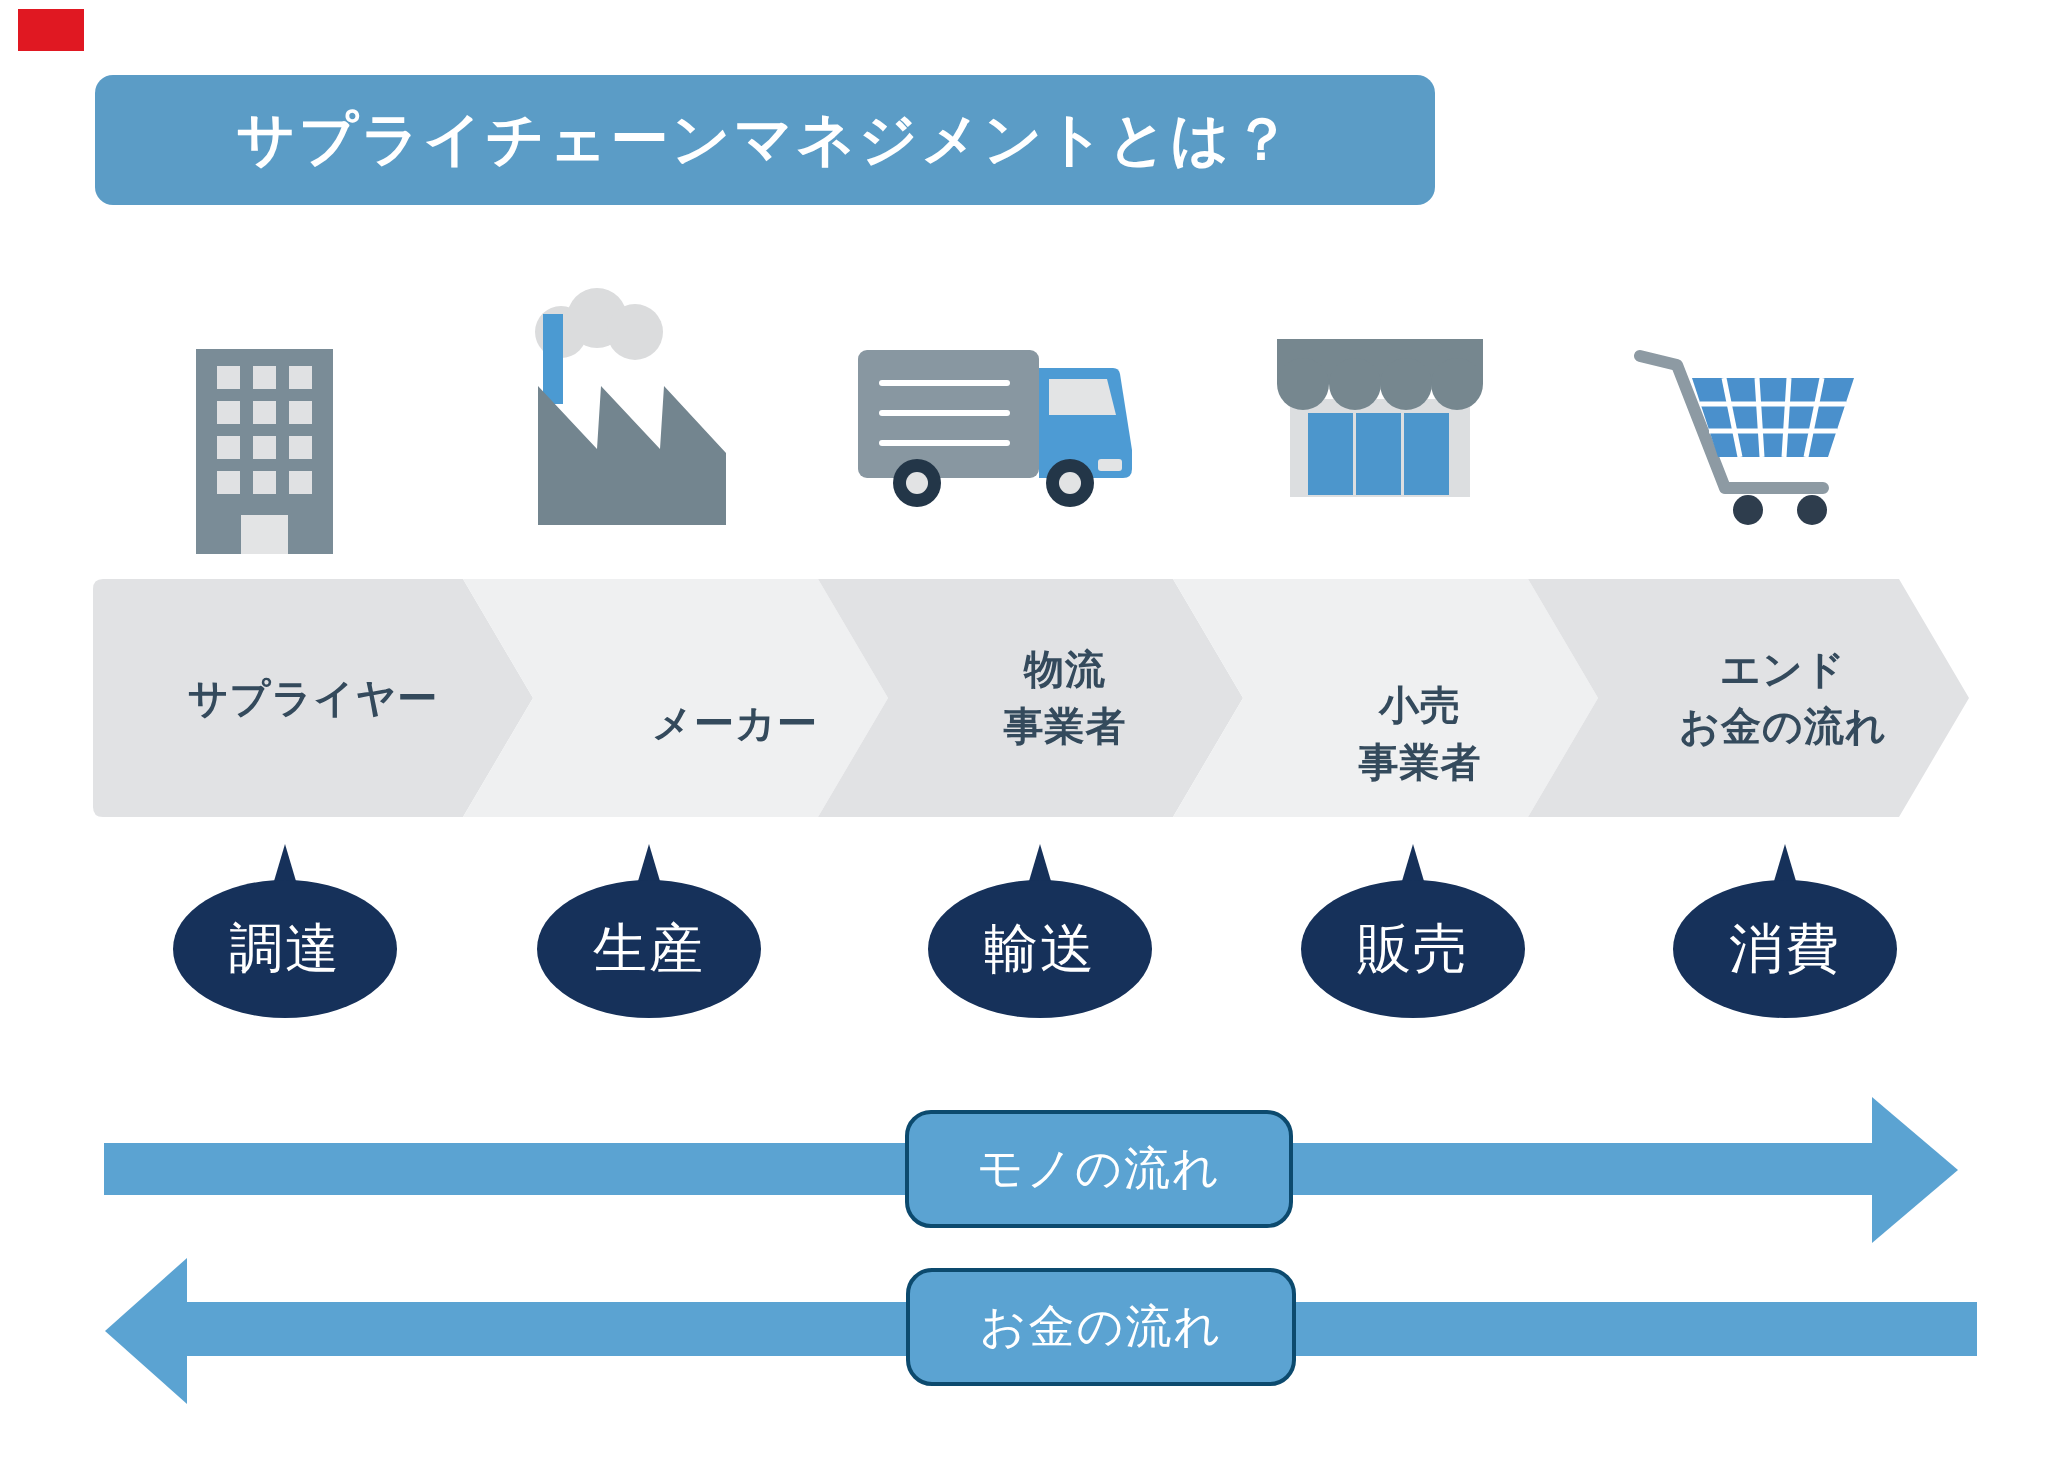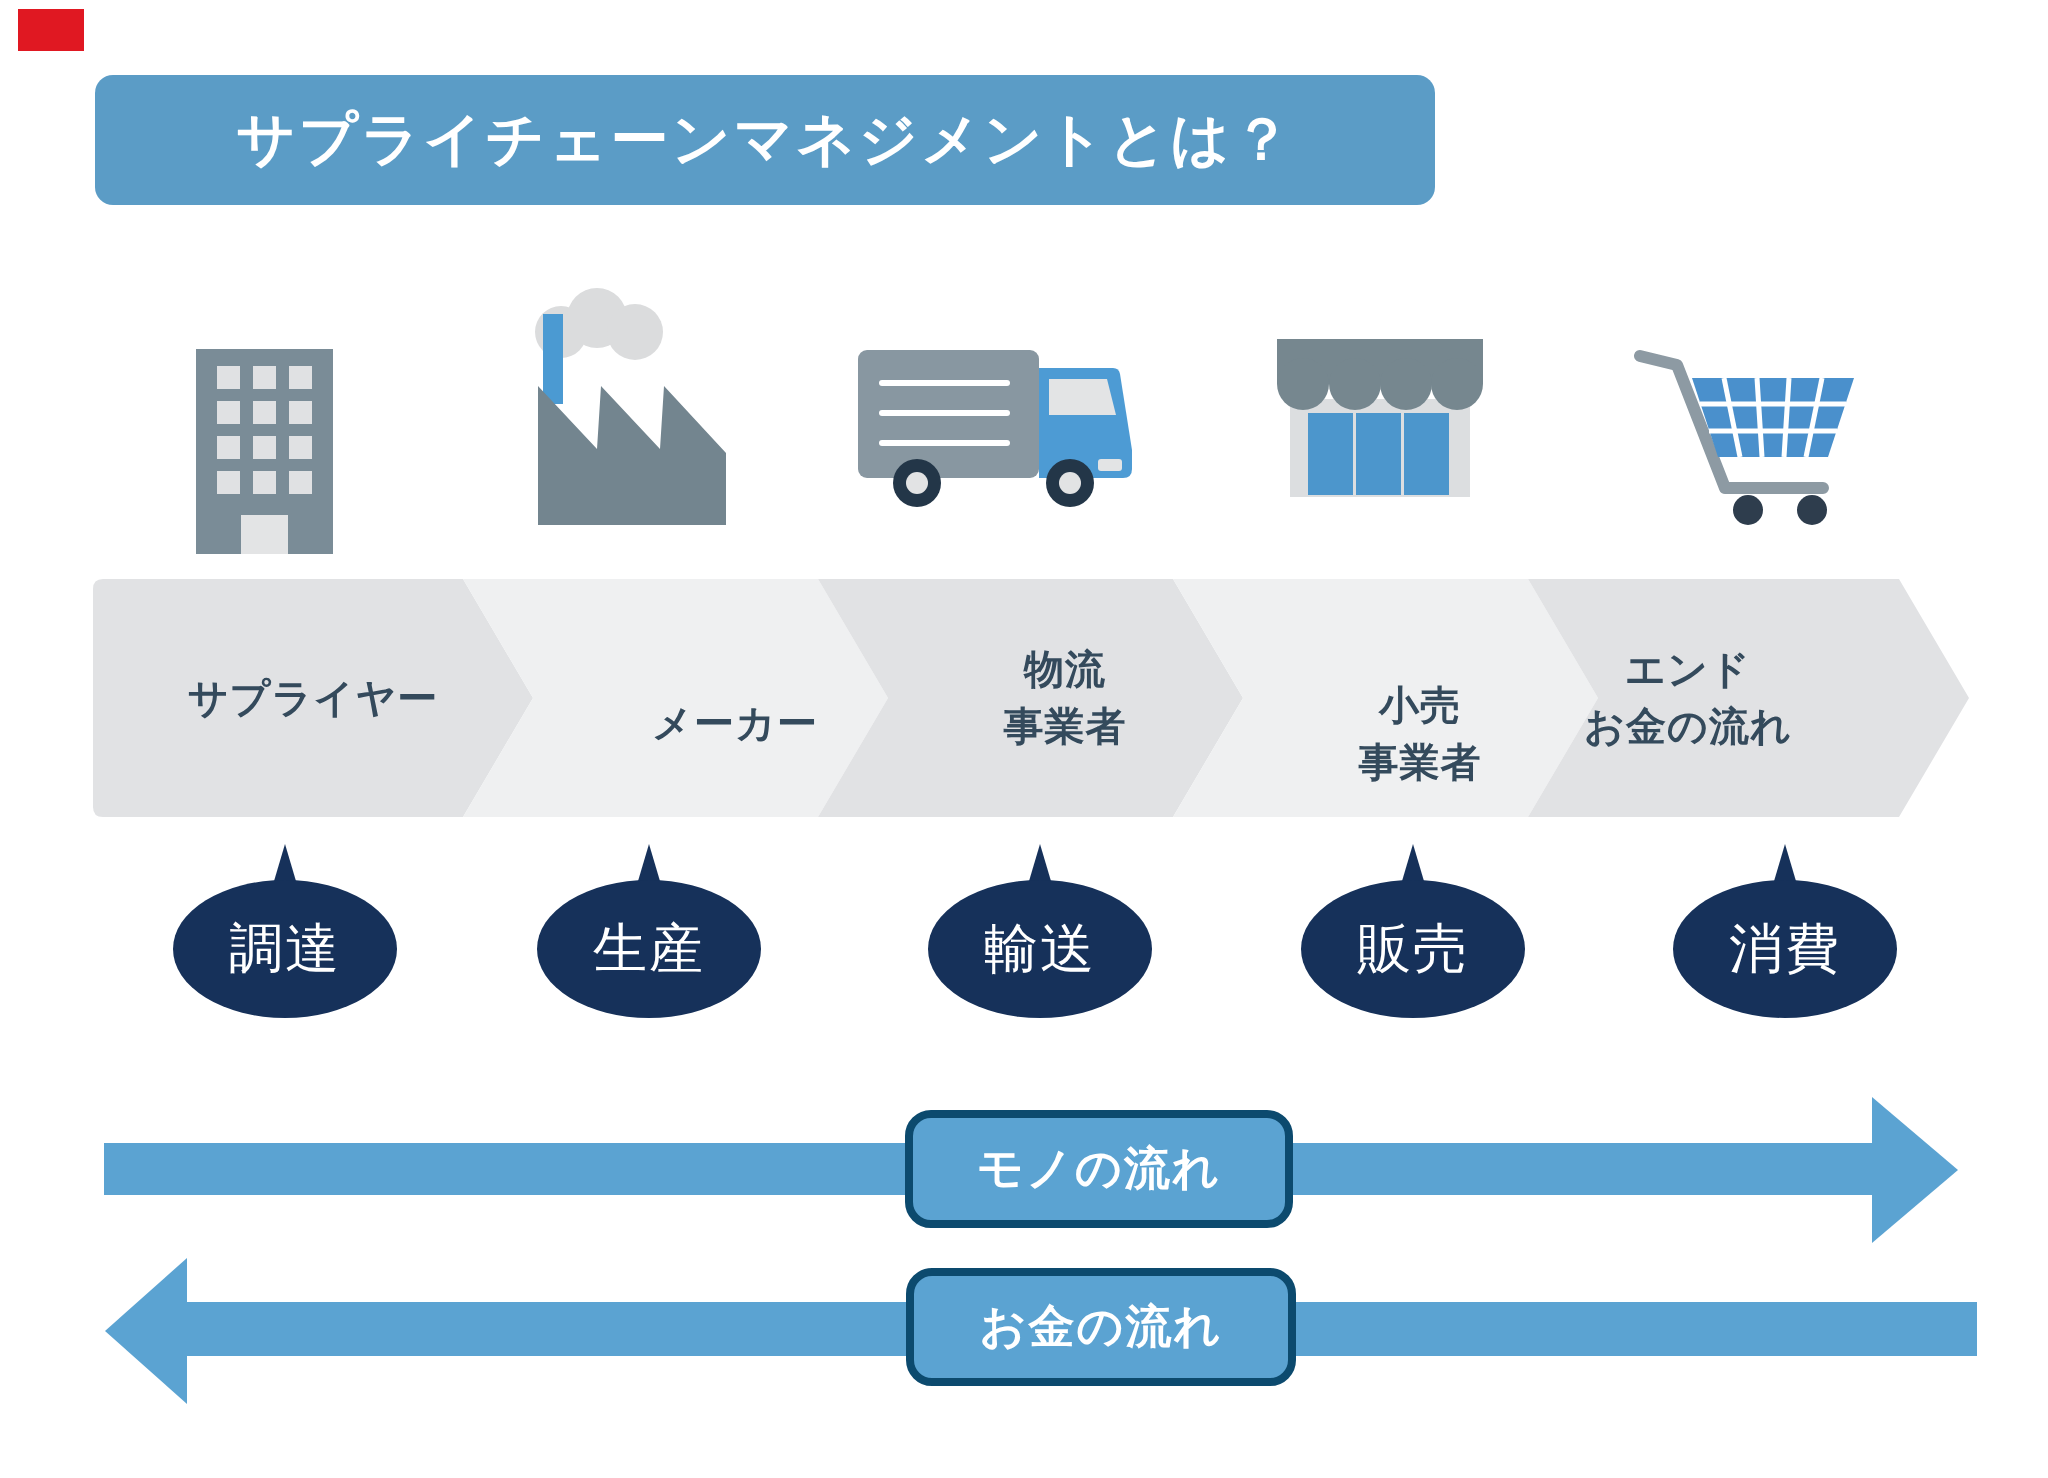--- a/index.html
+++ b/index.html
@@ -34,23 +34,23 @@
   .bubble-text {
     position:absolute; left:0; right:0; top:40px; height:138px;
     display:flex; align-items:center; justify-content:center;
     font-size:54px; font-weight:400; color:#ffffff; letter-spacing:2px;
   }
 
   .shaft { position:absolute; background:#5ba3d2; }
   .arrow-head { position:absolute; }
   .flow-pill {
     position:absolute; box-sizing:border-box; height:118px;
-    background:#5ba3d2; border:8px solid #0c4a6e; border-radius:26px;
+    background:#5ba3d2; border:4px solid #0c4a6e; border-radius:26px;
     display:flex; align-items:center; justify-content:center;
-    color:#ffffff; font-size:46px; font-weight:700; letter-spacing:2px;
+    color:#ffffff; font-size:46px; font-weight:400; letter-spacing:2px;
   }
 </style>
 </head>
 <body>
 
 <div class="page">
 
   <div class="corner-marker"></div>
 
   <div class="title-banner">
@@ -142,21 +142,21 @@
     <span>メーカー</span>
   </div>
   <div class="stage-label" style="left:905px;">
     <span>物流</span>
     <span>事業者</span>
   </div>
   <div class="stage-label" style="left:1260px;margin-top:36px;">
     <span>小売</span>
     <span>事業者</span>
   </div>
-  <div class="stage-label" style="left:1528px;justify-content:center;">
+  <div class="stage-label" style="left:1623px;justify-content:center;">
     <span>エンド</span>
     <span>お金の流れ</span>
   </div>
 
   <div class="bubble" style="left:170px;">
     <svg width="230" height="180" viewBox="0 0 230 180">
       <path d="M115,4 L131,58 L99,58 Z" fill="#16315a"></path>
         <ellipse cx="115" cy="109" rx="112" ry="69" fill="#16315a"></ellipse>
     </svg>
     <div class="bubble-text">調達</div>

